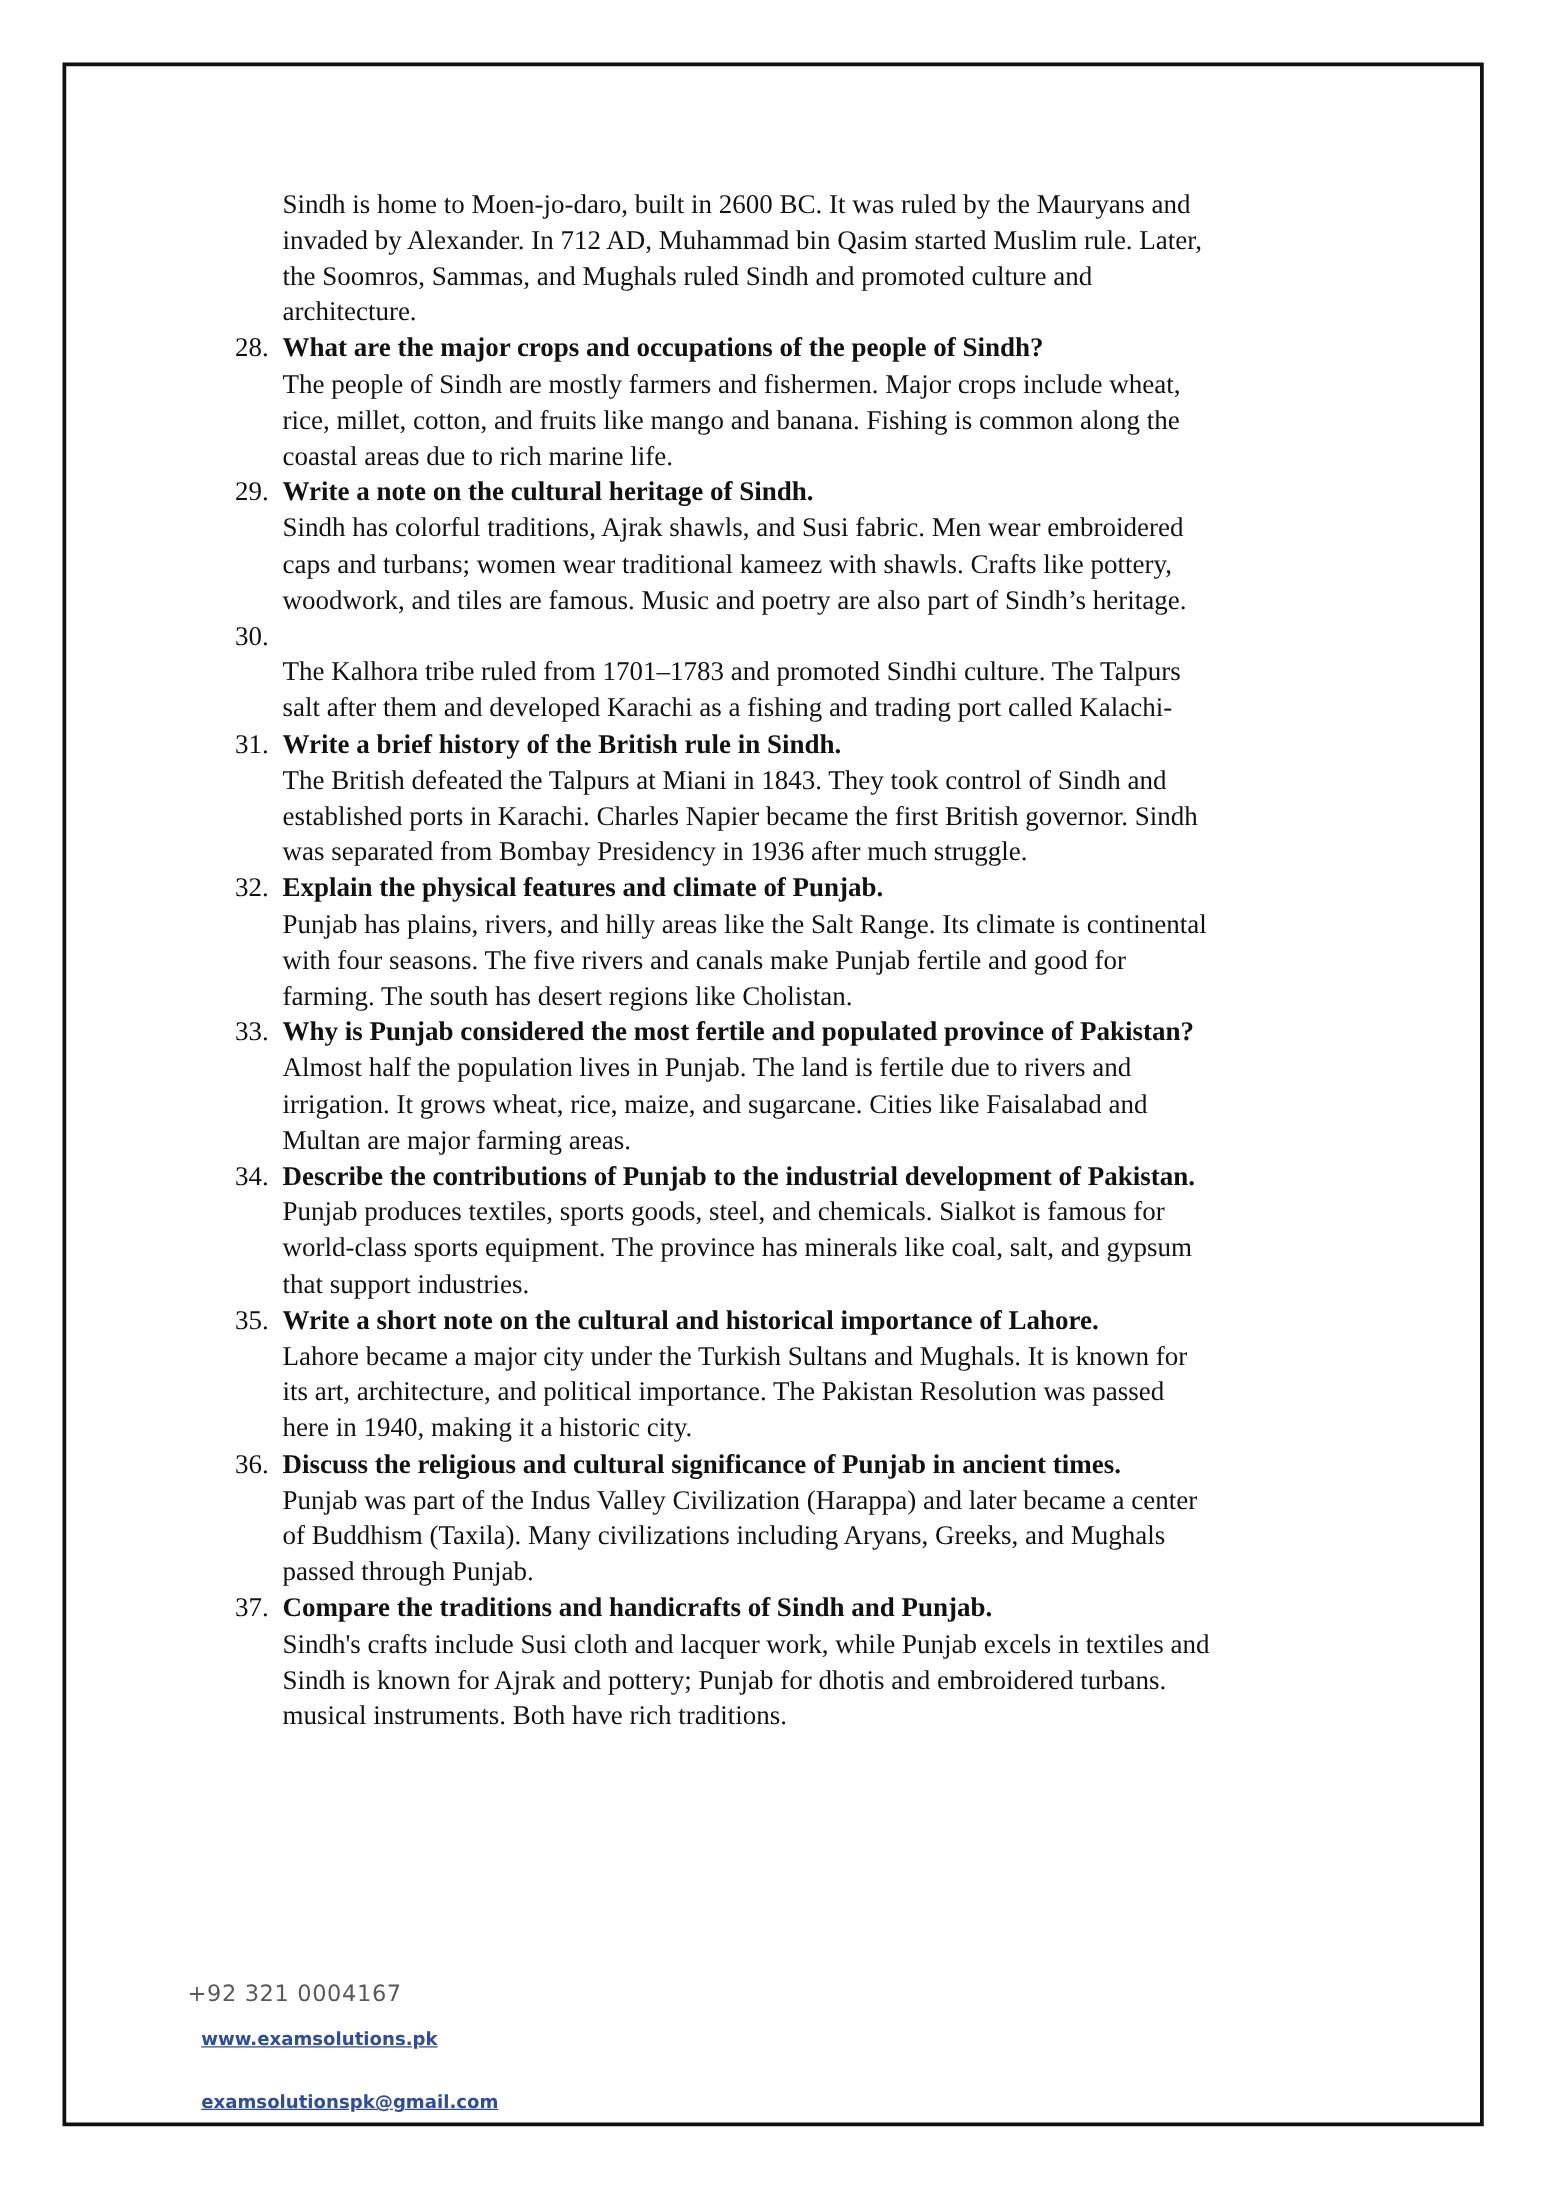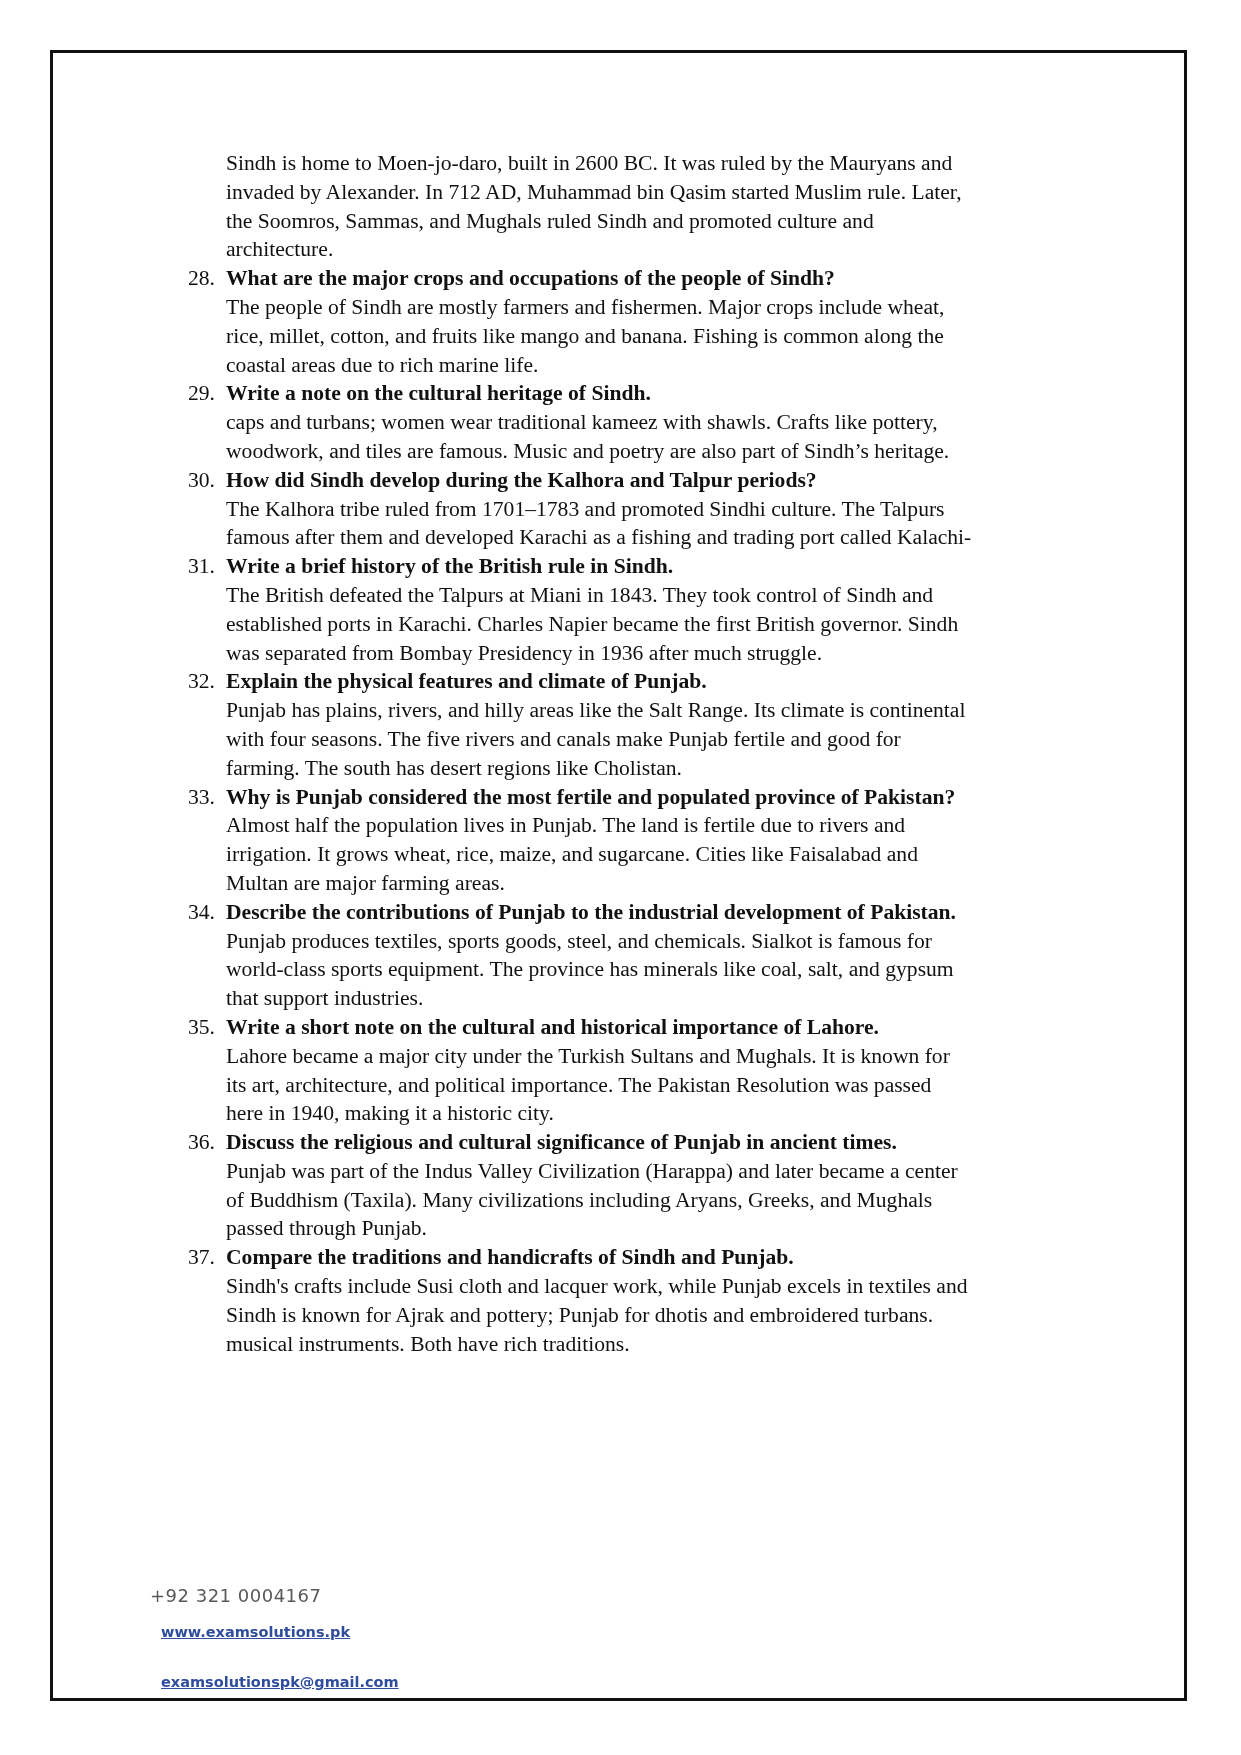--- a/index.html
+++ b/index.html
@@ -64,36 +64,38 @@
         <div class="line">
           <span class="txt">coastal areas due to rich marine life.</span>
         </div>
       </div>
       <div>
         <div class="line q">
           <span class="num">29.</span>
           <span class="txt">Write a note on the cultural heritage of Sindh.</span>
         </div>
         <div class="line">
+          <span class="txt">Sindh has colorful traditions, Ajrak shawls, and Susi fabric. Men wear embroidered</span>
+        </div>
+        <div class="line">
           <span class="txt">caps and turbans; women wear traditional kameez with shawls. Crafts like pottery,</span>
         </div>
         <div class="line">
           <span class="txt">woodwork, and tiles are famous. Music and poetry are also part of Sindh’s heritage.</span>
         </div>
       </div>
       <div>
         <div class="line q">
           <span class="num">30.</span>
-          <span class="txt">How did Sindh develop during the Kalhora and Talpur periods?</span>
         </div>
         <div class="line">
           <span class="txt">The Kalhora tribe ruled from 1701–1783 and promoted Sindhi culture. The Talpurs</span>
         </div>
         <div class="line">
-          <span class="txt">famous after them and developed Karachi as a fishing and trading port called Kalachi-</span>
+          <span class="txt">salt after them and developed Karachi as a fishing and trading port called Kalachi-</span>
         </div>
       </div>
       <div>
         <div class="line q">
           <span class="num">31.</span>
           <span class="txt">Write a brief history of the British rule in Sindh.</span>
         </div>
         <div class="line">
           <span class="txt">The British defeated the Talpurs at Miani in 1843. They took control of Sindh and</span>
         </div>

